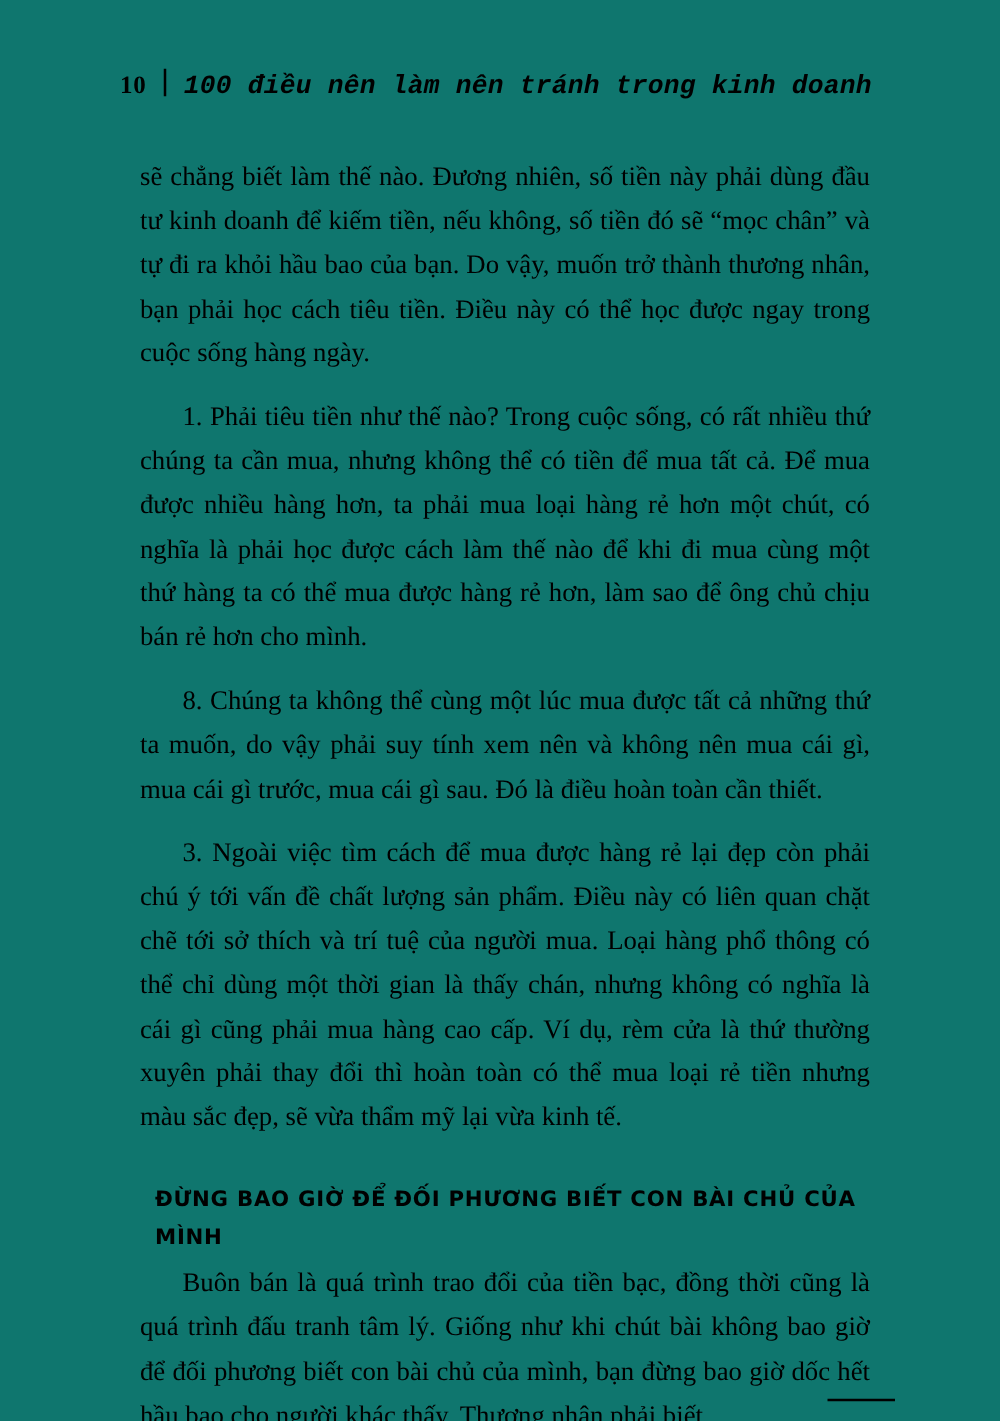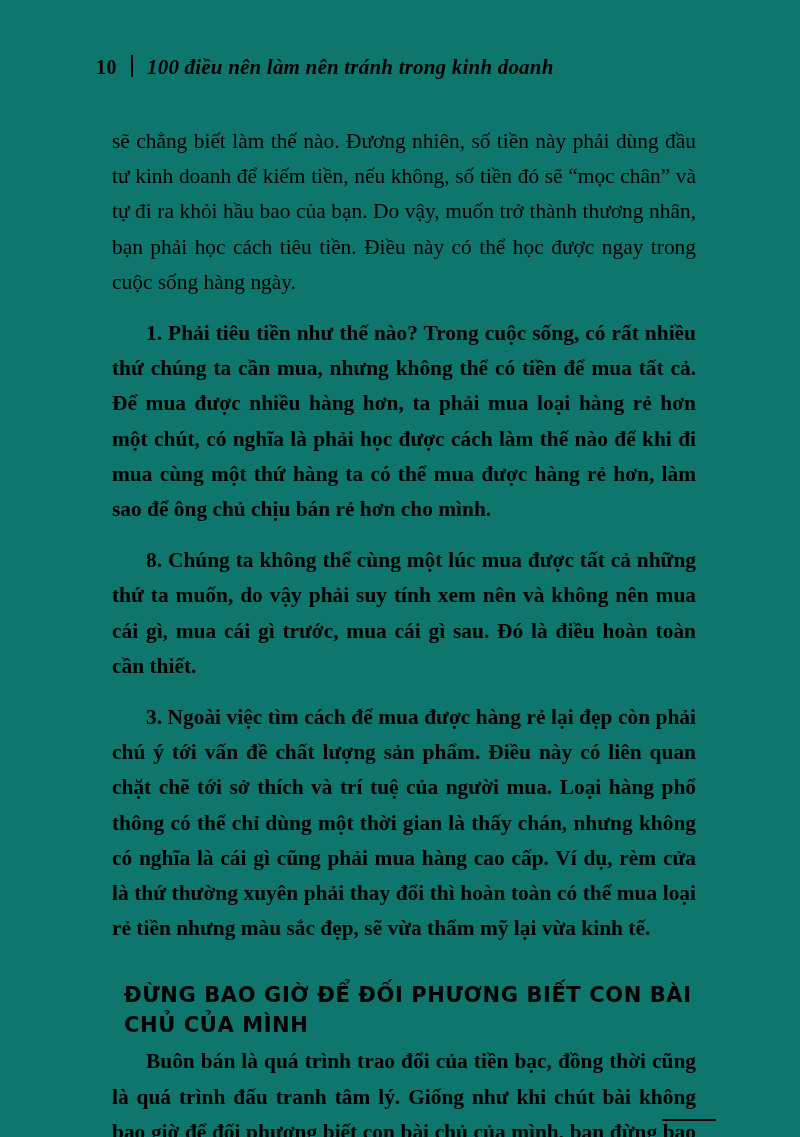--- a/index.html
+++ b/index.html
@@ -41,21 +41,21 @@
   .header-rule {
     display: inline-block;
     width: 2px;
     height: 22px;
     background: #000;
     margin: 0 14px;
     position: relative;
     top: 3px;
   }
   .header-title {
-    font-family: Liberation Serif, serif;
+    font-family: Liberation Mono, monospace;
     font-style: italic;
     font-weight: bold;
     font-size: 21px;
     letter-spacing: 0.2px;
   }
   .body-text {
     position: absolute;
     left: 96px;
     top: 108px;
     width: 616px;
@@ -64,26 +64,25 @@
     font-family: "Liberation Serif", serif;
     font-size: 21.4px;
     line-height: 35.2px;
     text-align: justify;
     text-justify: inter-word;
     margin: 16px;
     hyphens: none;
   }
   .para.indent {
     text-indent: 34px;
-    font-weight: bold;
   }
   .section-heading {
     font-family: "DejaVu Sans", sans-serif;
     font-weight: bold;
-    font-size: 21px;
+    font-size: 17px;
     line-height: 30px;
     letter-spacing: 0.6px;
     margin: 34px 0 0 0;
     padding-left: 28px;
     text-align: left;
   }
   .after-heading {
     margin-top: 4px;
   }
   .footer-mark {

